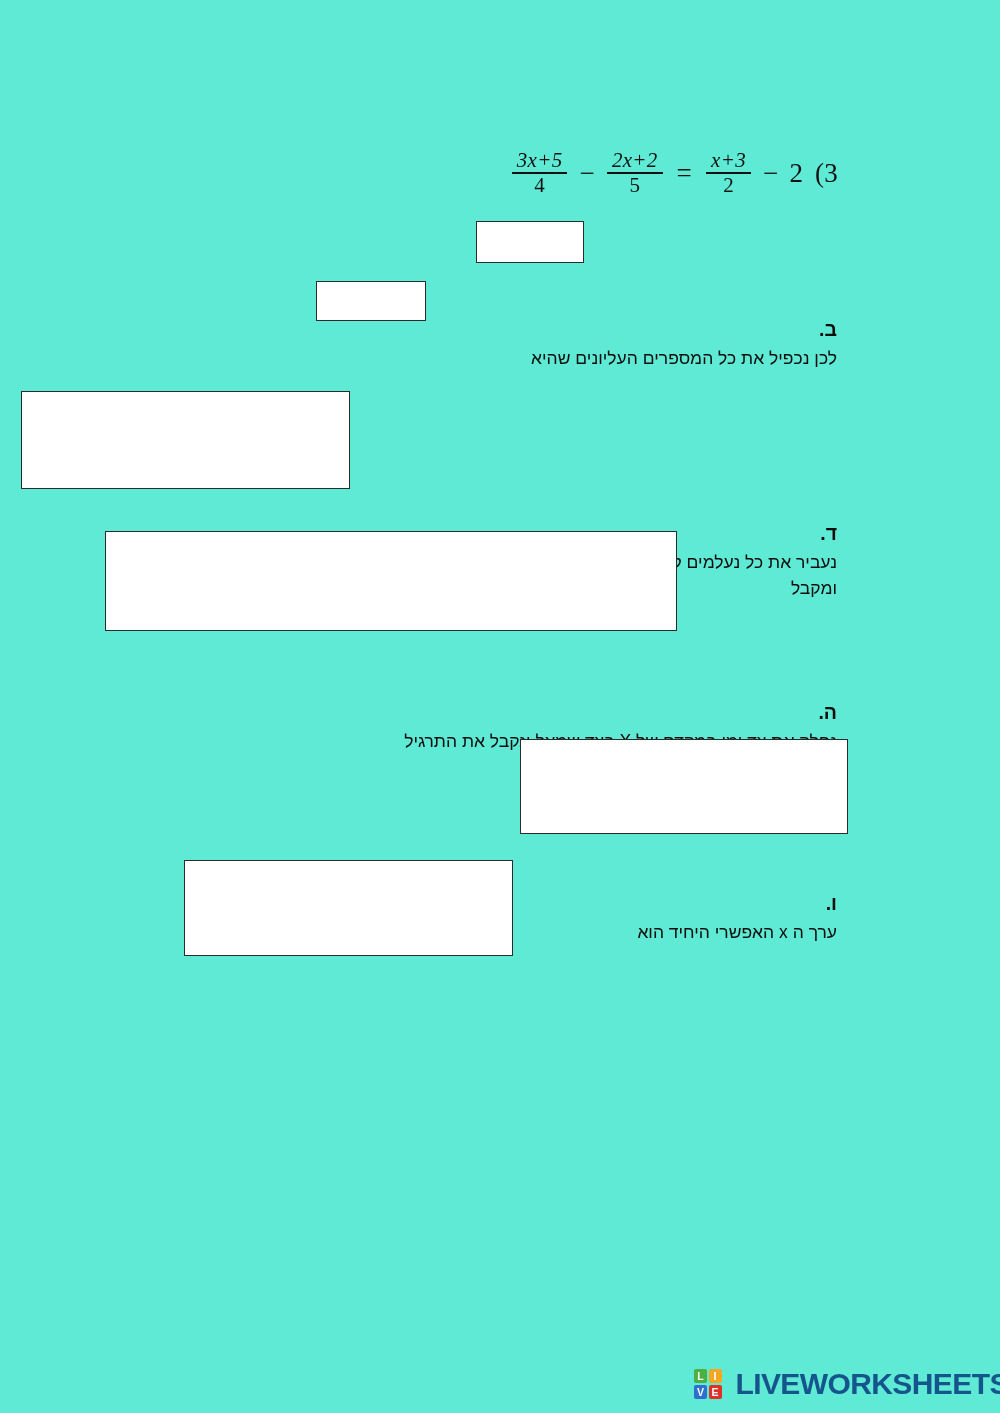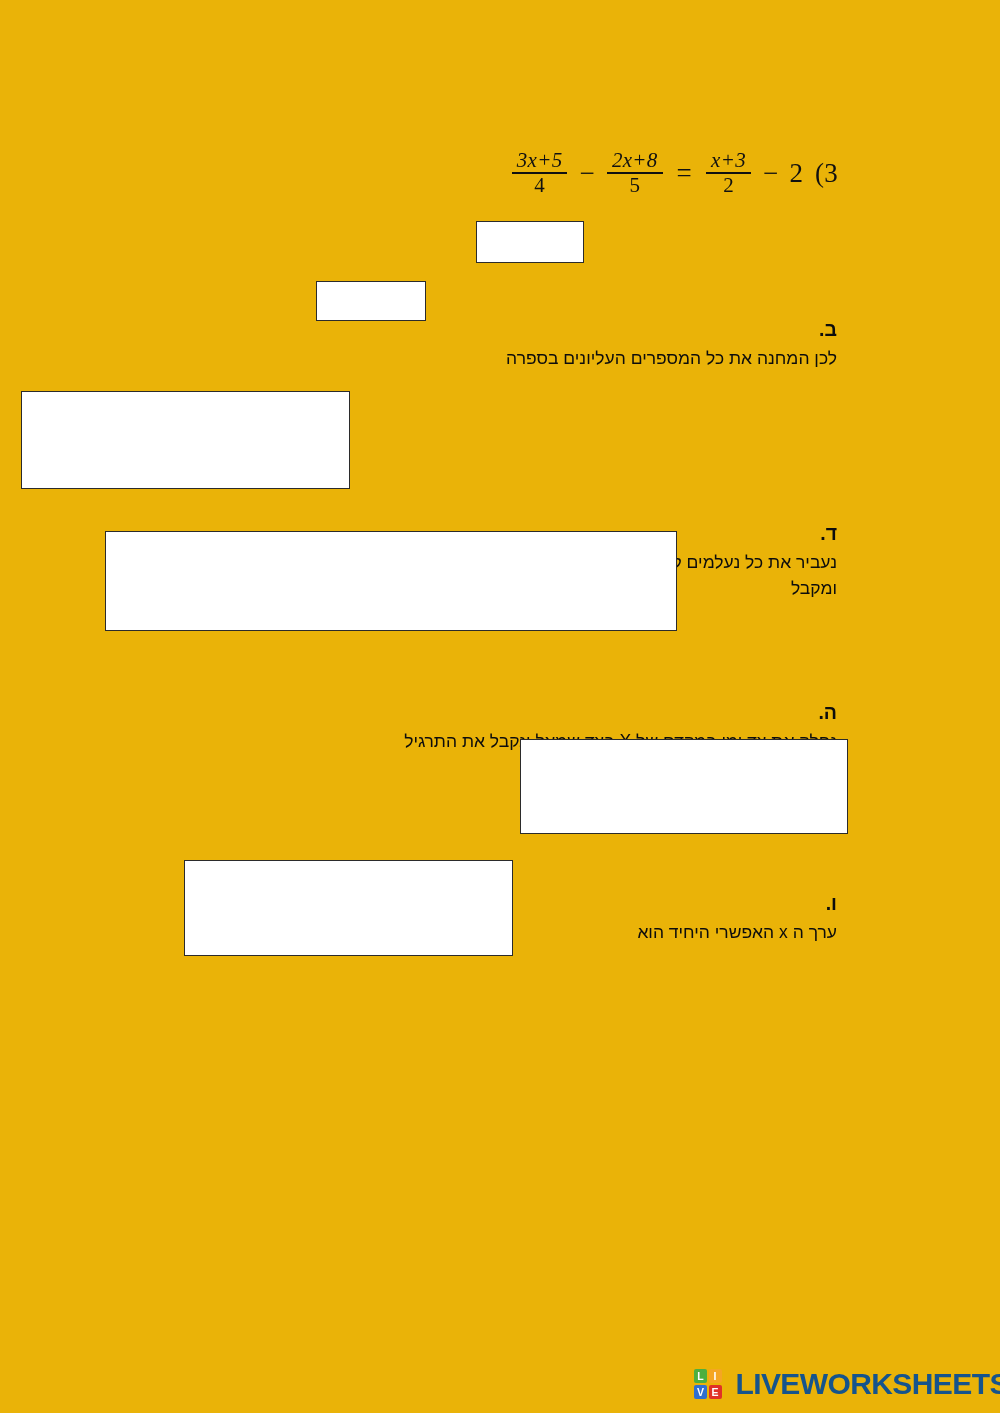--- a/index.html
+++ b/index.html
@@ -13,21 +13,21 @@
     position: relative;
     overflow: hidden;
     font-family: "Liberation Sans", sans-serif;
     color: #0d0d0d;
     -webkit-font-smoothing: antialiased;
   }
 
   .sheet {
     position: absolute;
     inset: 0;
-    background: #eab308;
+    background: #5eead4;
   }
 
   
   .equation-row {
     position: absolute;
     left: 0;
     top: 150px;
     width: 838px;
     display: flex;
     justify-content: flex-end;
@@ -179,21 +179,21 @@
 
   <div class="equation-row">
     <div class="equation">
       <span class="frac">
         <span class="num">3x+5</span>
         <span class="bar"></span>
         <span class="den">4</span>
       </span>
       <span class="op">−</span>
       <span class="frac">
-        <span class="num">2x+8</span>
+        <span class="num">2x+2</span>
         <span class="bar"></span>
         <span class="den">5</span>
       </span>
       <span class="op eq">=</span>
       <span class="frac">
         <span class="num">x+3</span>
         <span class="bar"></span>
         <span class="den">2</span>
       </span>
       <span class="op">−</span>
@@ -201,21 +201,21 @@
       <span class="qnum">(3</span>
     </div>
   </div>
 
   <div class="answer-box" id="box-a" style="border-color: rgb(43, 43, 43);">
     <input type="text" placeholder="" style="">
   </div>
 
   <div class="line" id="line-b">
     <span class="marker">ב.</span>
-    <span class="body">לכן המחנה את כל המספרים העליונים בספרה</span>
+    <span class="body">לכן נכפיל את כל המספרים העליונים שהיא</span>
   </div>
   <div class="answer-box" id="box-b" style="border-color: rgb(43, 43, 43);">
     <input type="text" placeholder="" style="">
   </div>
 
   <div class="answer-box" id="box-c" style="border-color: rgb(43, 43, 43);">
     <input type="text" placeholder="" style="">
   </div>
 
   <div class="line" id="line-d">

